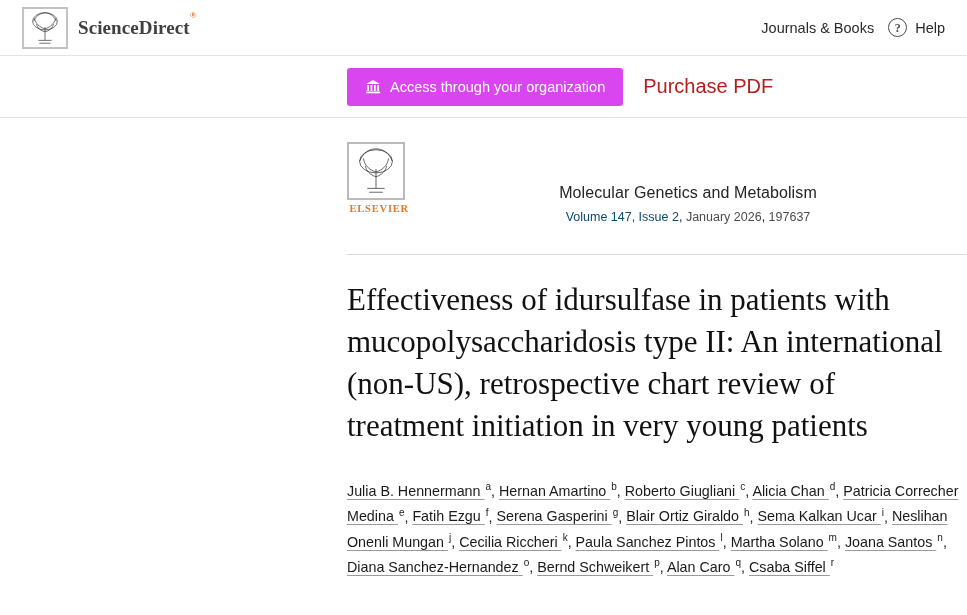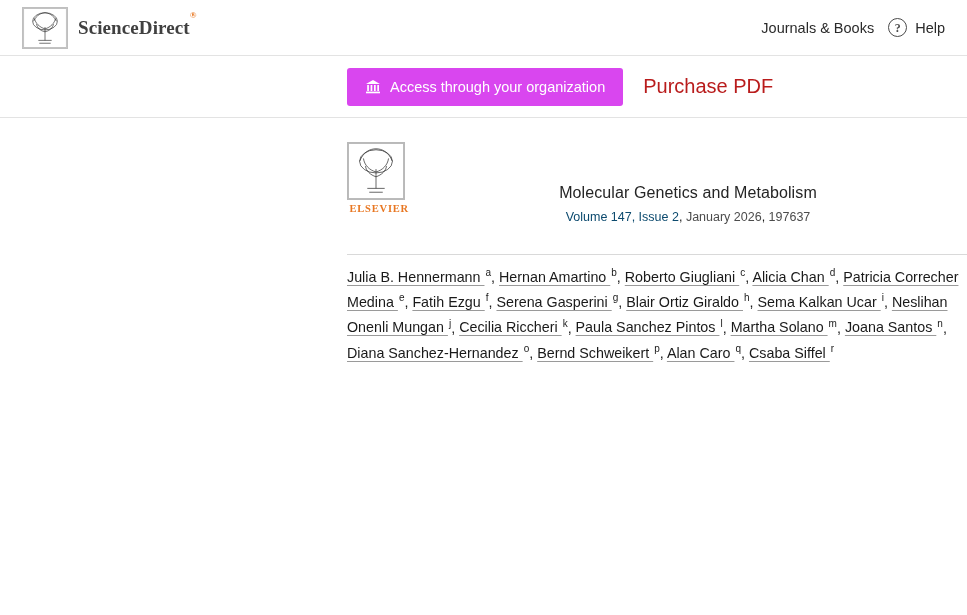--- a/index.html
+++ b/index.html
@@ -171,21 +171,21 @@
     font-family: "Liberation Serif", serif;
     font-weight: 400;
     font-size: 31px;
     line-height: 1.35;
     color: #111;
     letter-spacing: 0;
   }
 
   .authors {
     width: 620px;
-    margin: 9px 0 0 347px;
+    margin: 32px 0 0 347px;
     font-size: 14.3px;
     line-height: 1.72;
     color: #1a1a1a;
   }
   .authors a {
     color: #1a1a1a;
     text-decoration: underline;
     text-decoration-color: #9a9a9a;
     text-underline-offset: 2.5px;
     cursor: pointer;
@@ -269,16 +269,19 @@
         <div class="journal-issue">
           <a href="#">Volume 147, Issue 2</a><span class="sep">, </span><span>January 2026</span><span class="sep">, </span><span>197637</span>
         </div>
       </div>
 
     </div>
   </div>
 
   <div class="rule"></div>
 
+  <div class="title-block">
+    <h1 class="article-title">Effectiveness of idursulfase in patients with mucopolysaccharidosis type II: An international (non-US), retrospective chart review of treatment initiation in very young patients</h1>
+  </div>
 
   <div class="authors"><a href="#">Julia B. Hennermann <sup>a</sup></a><span class="sep">, </span><a href="#">Hernan Amartino <sup>b</sup></a><span class="sep">, </span><a href="#">Roberto Giugliani <sup>c</sup></a><span class="sep">, </span><a href="#">Alicia Chan <sup>d</sup></a><span class="sep">, </span><a href="#">Patricia Correcher Medina <sup>e</sup></a><span class="sep">, </span><a href="#">Fatih Ezgu <sup>f</sup></a><span class="sep">, </span><a href="#">Serena Gasperini <sup>g</sup></a><span class="sep">, </span><a href="#">Blair Ortiz Giraldo <sup>h</sup></a><span class="sep">, </span><a href="#">Sema Kalkan Ucar <sup>i</sup></a><span class="sep">, </span><a href="#">Neslihan Onenli Mungan <sup>j</sup></a><span class="sep">, </span><a href="#">Cecilia Riccheri <sup>k</sup></a><span class="sep">, </span><a href="#">Paula Sanchez Pintos <sup>l</sup></a><span class="sep">, </span><a href="#">Martha Solano <sup>m</sup></a><span class="sep">, </span><a href="#">Joana Santos <sup>n</sup></a><span class="sep">, </span><a href="#">Diana Sanchez-Hernandez <sup>o</sup></a><span class="sep">, </span><a href="#">Bernd Schweikert <sup>p</sup></a><span class="sep">, </span><a href="#">Alan Caro <sup>q</sup></a><span class="sep">, </span><a href="#">Csaba Siffel <sup>r</sup></a></div>
 
 </div>
 
 </body></html>

